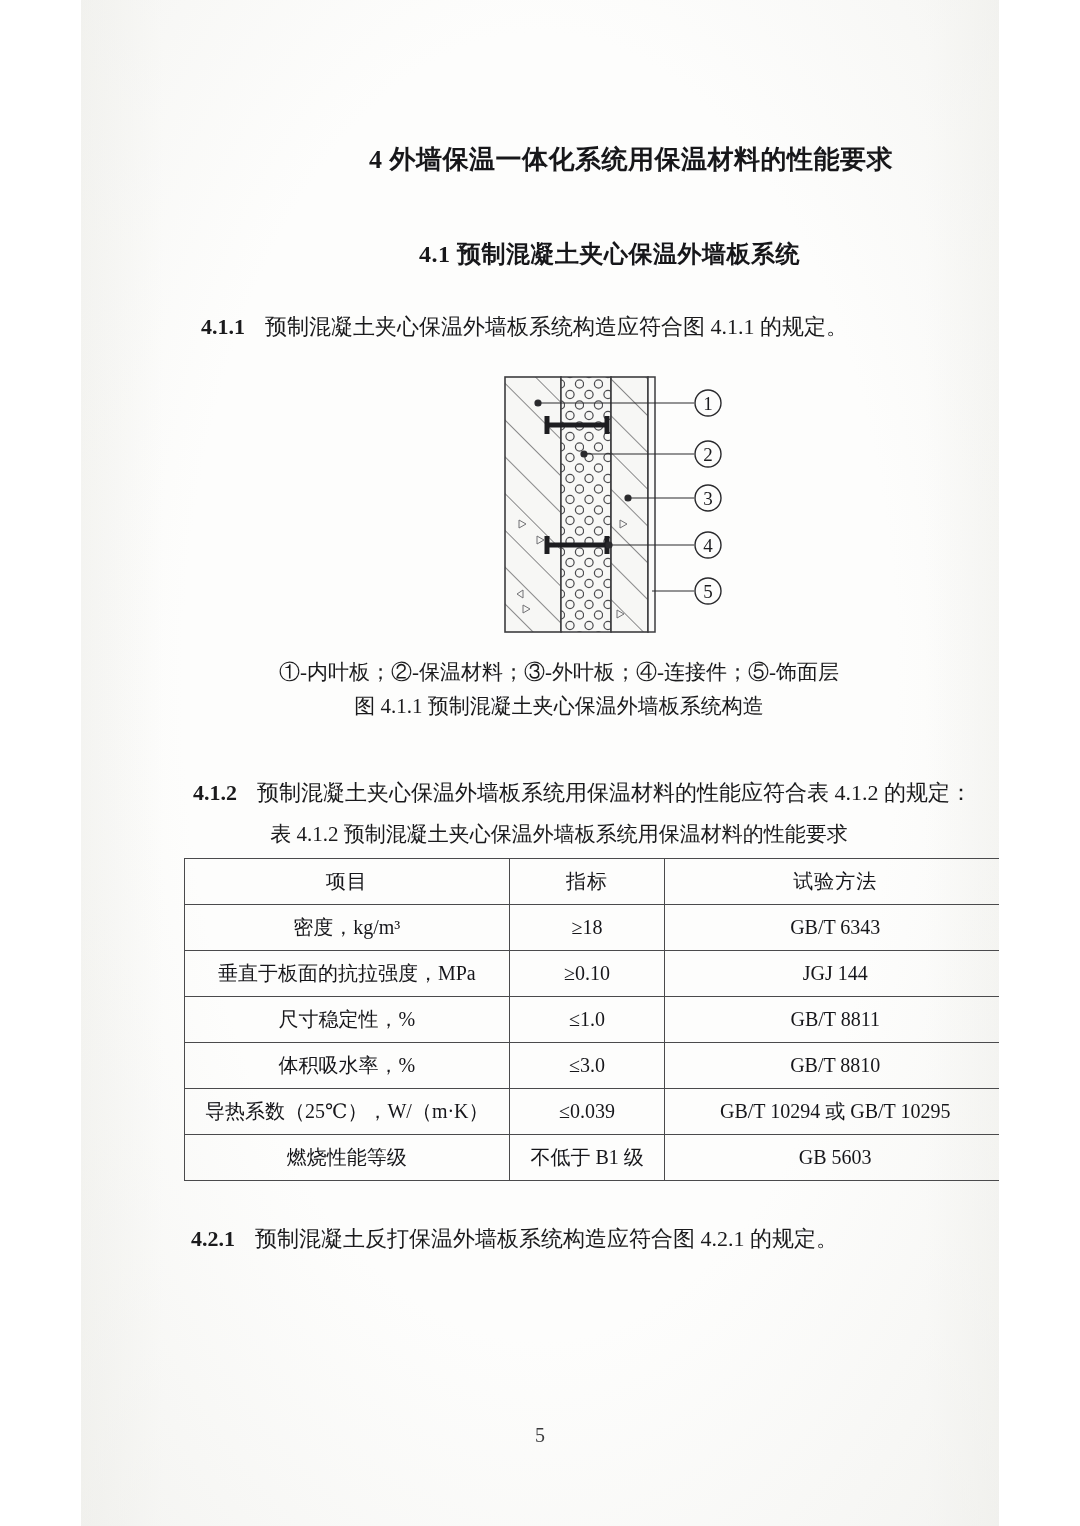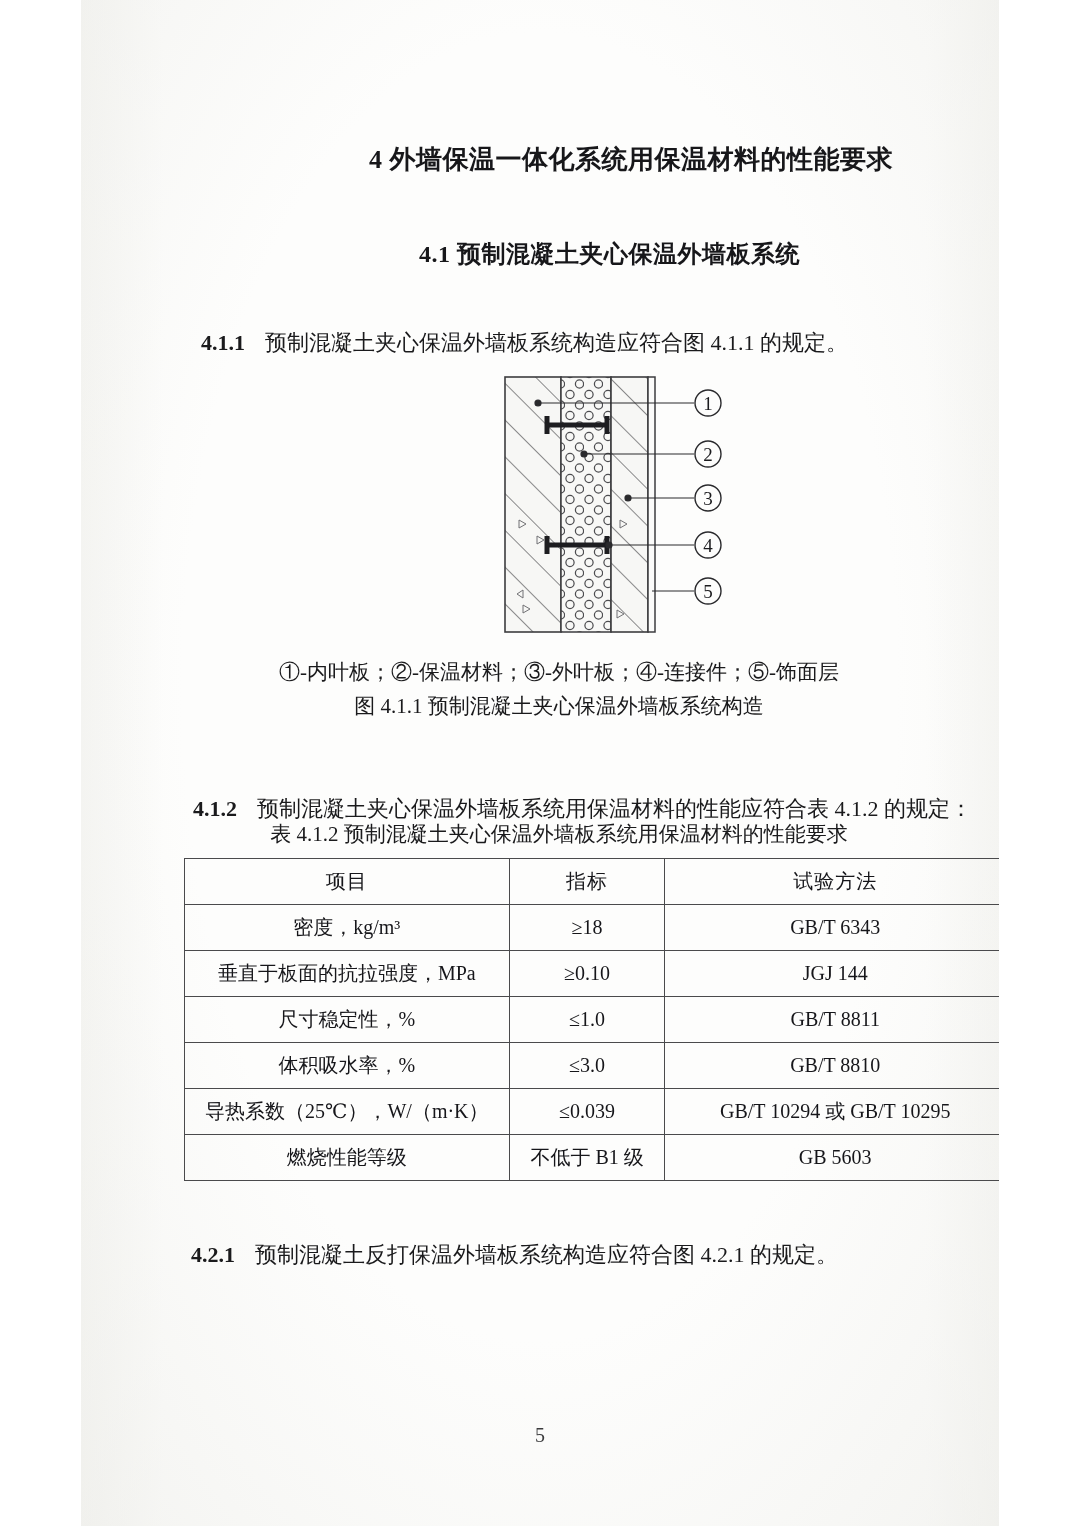--- a/index.html
+++ b/index.html
@@ -51,21 +51,20 @@
     left: 322px;
     top: 1146px;
     font-size: 24px;
   }
 
   .para {
     position: absolute;
     font-size: 22px;
     color: #1a1a1c;
     white-space: nowrap;
-    margin-top: 16px;
   }
   .para .num {
     font-weight: bold;
     margin-right: 20px;
   }
   #para411 { left: 120px; top: 312px; }
   #para412 { left: 112px; top: 778px; }
   #para421 { left: 110px; top: 1224px; }
 
   #fig-caption-legend,

